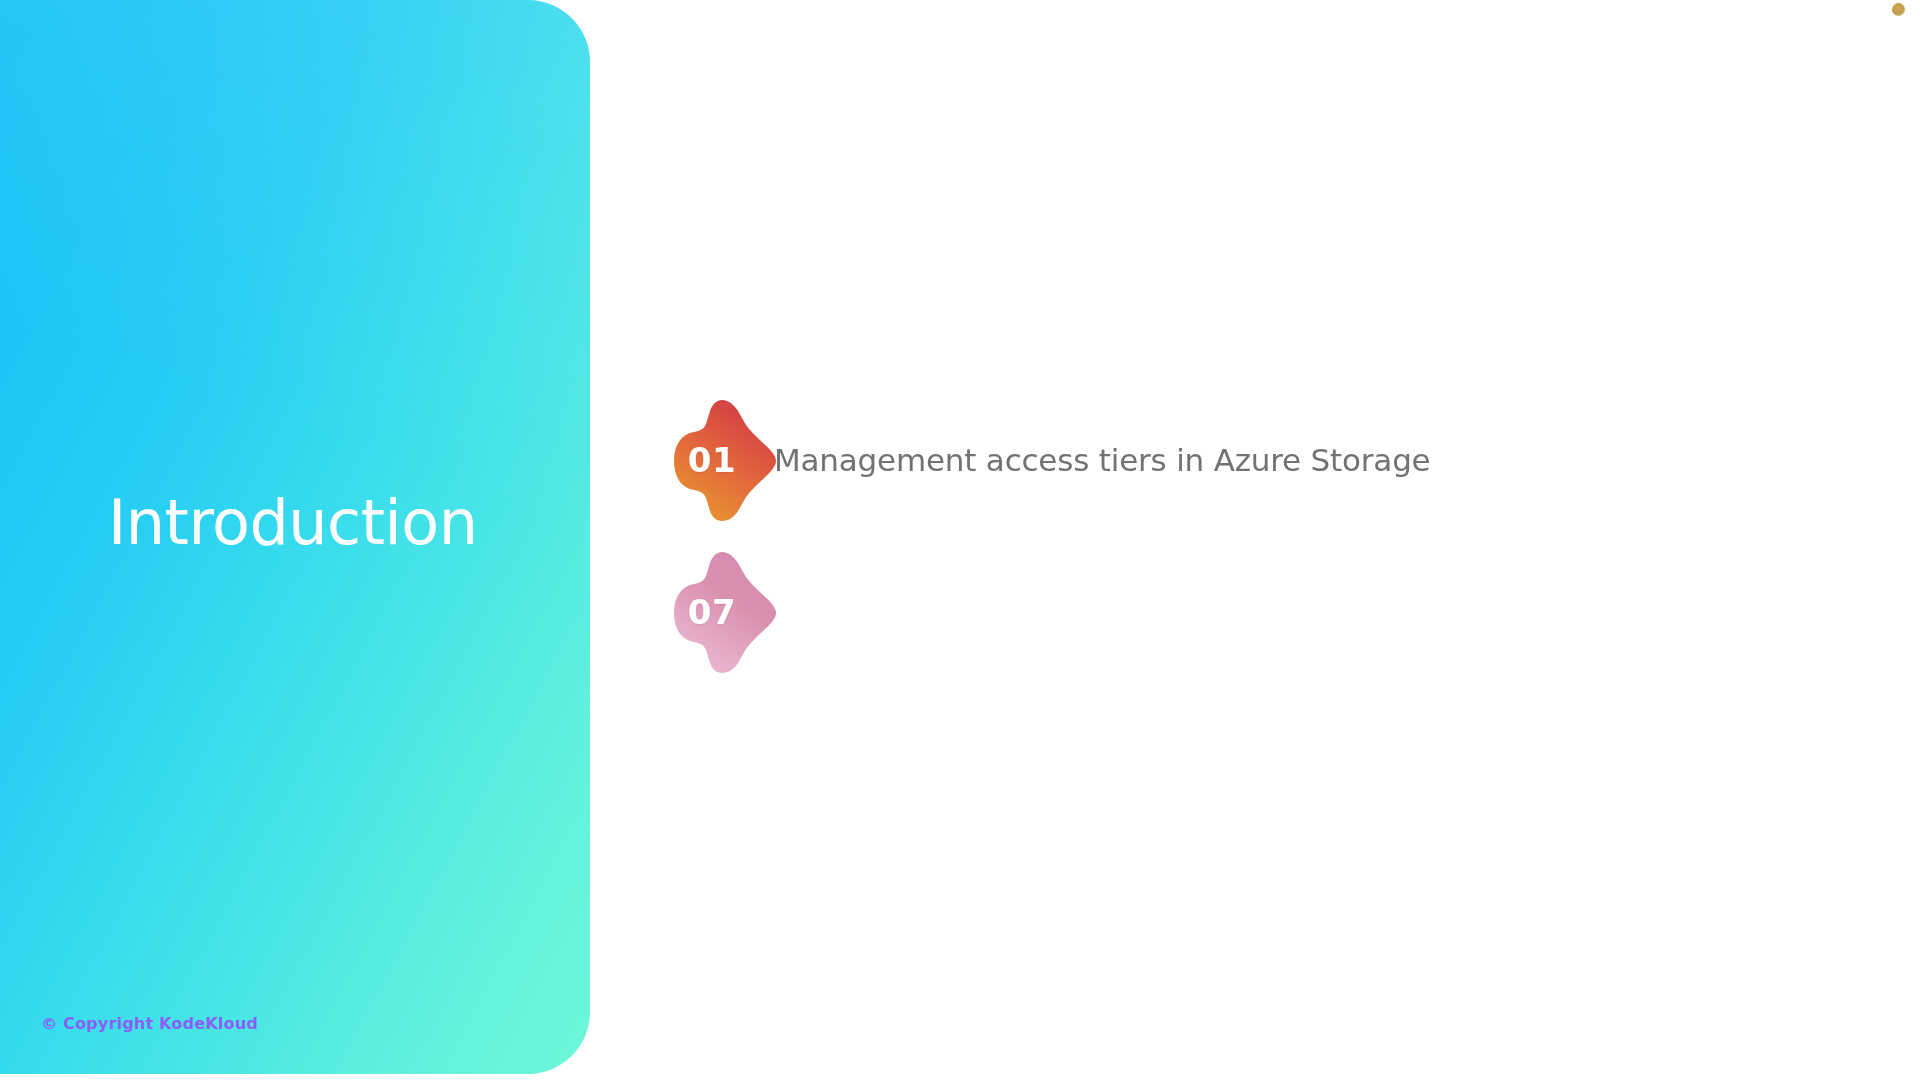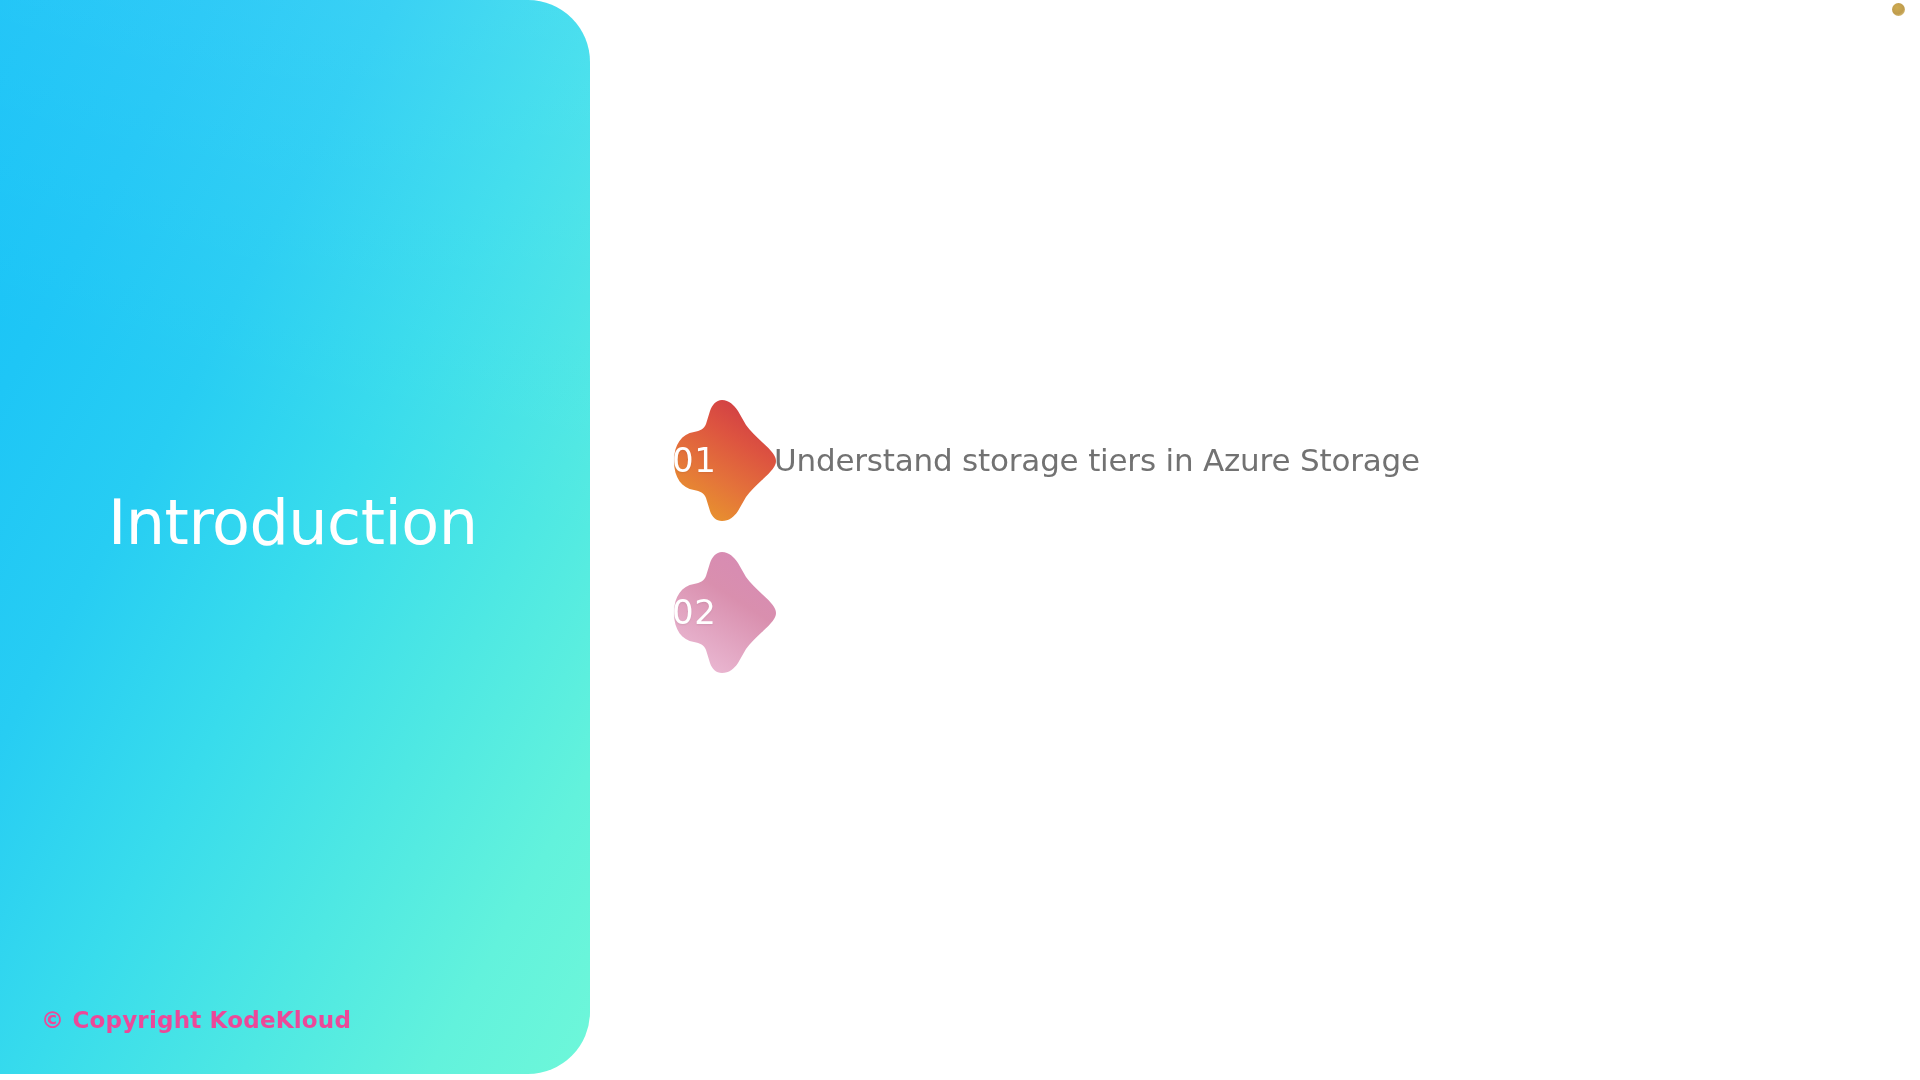--- a/index.html
+++ b/index.html
@@ -54,23 +54,23 @@
     line-height:1;
     white-space:nowrap;
     z-index:2;
   }
 
   .copyright {
     position:absolute;
     left:41px;
     bottom:47px;
     font-family:"DejaVu Sans", sans-serif;
-    font-size:23px;
+    font-size:16px;
     font-weight:600;
-    color:#ec4899;
+    color:#8b5cf6;
     letter-spacing:0.2px;
     white-space:nowrap;
     z-index:2;
   }
 
   
   .content {
     position:absolute;
     left:672px;
     top:398px;
@@ -91,23 +91,24 @@
     width:106px;
     height:124px;
   }
   .badge svg { display:block; width:106px; height:124px; }
 
   .badge-num {
     position:absolute;
     left:0; right:26px;
     top:50%;
     transform:translateY(-50%);
+    text-align:center;
     font-family:"DejaVu Sans", sans-serif;
     font-size:34px;
-    font-weight:400;
+    font-weight:700;
     color:#ffffff;
     letter-spacing:0.5px;
     line-height:1;
     text-shadow:0 1px 2px rgba(0,0,0,0.08);
   }
 
   .bullet-text {
     font-family:"DejaVu Sans", sans-serif;
     font-size:31px;
     font-weight:400;
@@ -167,21 +168,21 @@
             L34 100
             C32 95 28 93 22 92
             C10 90 2 80 2 63
             C2 46 10 36 22 34
             C28 33 32 31 34 26
             L38 13
             C40 7 44 2 50 2 Z"></path>
         </svg>
         <div class="badge-num">01</div>
       </div>
-      <div class="bullet-text">Understand storage tiers in Azure Storage</div>
+      <div class="bullet-text">Management access tiers in Azure Storage</div>
     </div>
 
     <div class="bullet-row">
       <div class="badge">
         <svg viewBox="0 0 106 124" xmlns="http://www.w3.org/2000/svg" aria-hidden="true">
           <defs>
             <linearGradient id="grad02" x1="0.72" y1="0" x2="0.18" y2="1">
               <stop offset="0%" stop-color="#d78bb4"></stop>
               <stop offset="35%" stop-color="#d98fae"></stop>
               <stop offset="70%" stop-color="#e3a8c4"></stop>
@@ -200,21 +201,21 @@
             C62 119 57 123 50 123
             C44 123 40 119 38 113
             L34 100
             C32 95 28 93 22 92
             C10 90 2 80 2 63
             C2 46 10 36 22 34
             C28 33 32 31 34 26
             L38 13
             C40 7 44 2 50 2 Z"></path>
         </svg>
-        <div class="badge-num">02</div>
+        <div class="badge-num">07</div>
       </div>
     </div>
 
   </div>
 
   <div class="corner-dot"></div>
 
 </div>
 
 </body></html>

